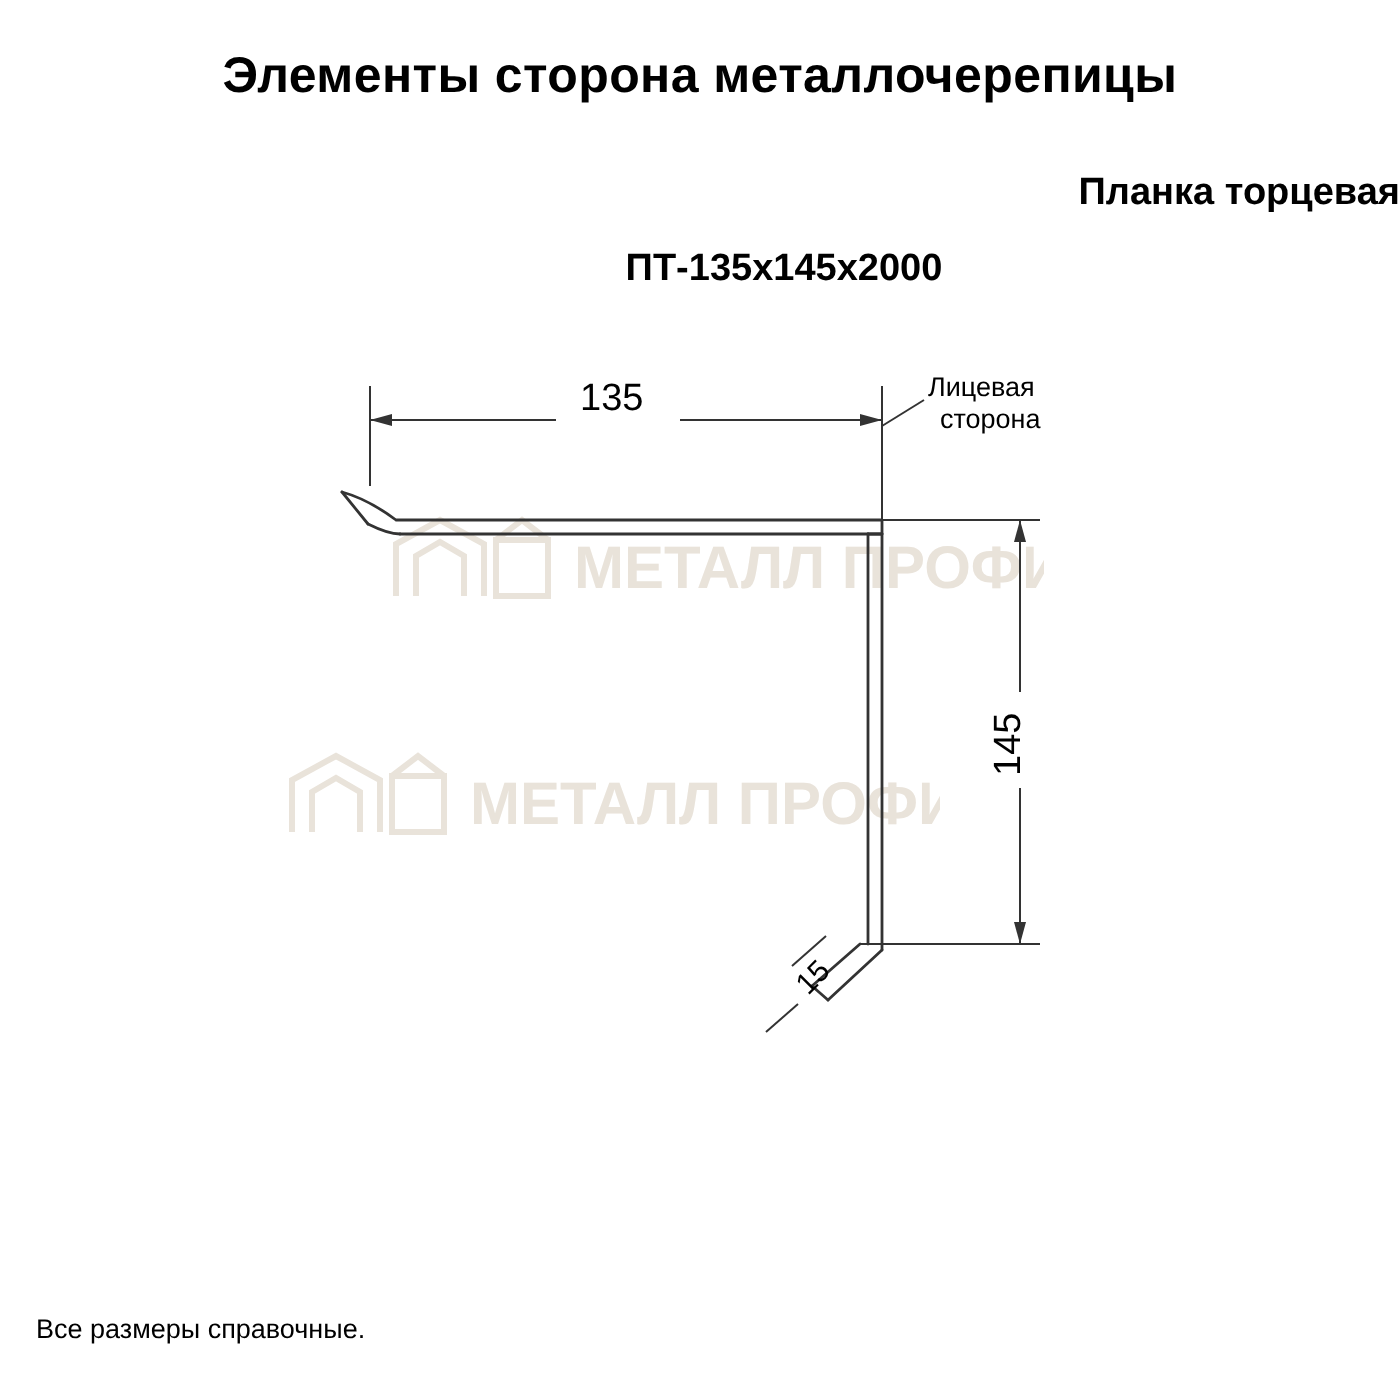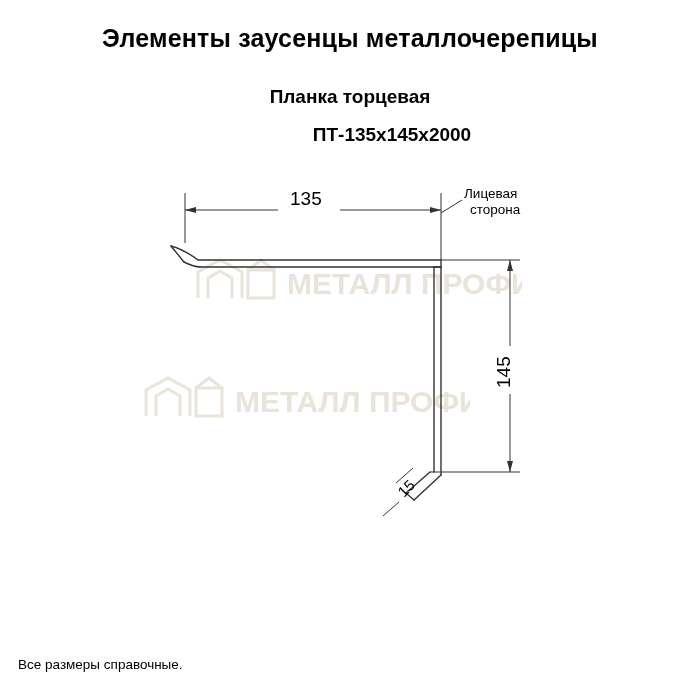--- a/index.html
+++ b/index.html
@@ -27,21 +27,21 @@
     text-align: center;
     font-size: 25px;
     font-weight: bold;
     letter-spacing: 0.2px;
   }
   .subtitle {
     position: absolute;
     top: 86px;
     left: 0;
     width: 700px;
-    text-align: center;
+    text-align: right;
     font-size: 19px;
     font-weight: bold;
   }
   .code {
     position: absolute;
     top: 124px;
     left: 0;
     width: 700px;
     text-align: center;
     font-size: 19px;
@@ -85,21 +85,21 @@
     font-family: "Liberation Sans", sans-serif;
     font-size: 15px;
     fill: #000000;
   }
 </style>
 </head>
 <body>
 
 <div class="page">
 
-  <div class="title">Элементы заусенцы металлочерепицы</div>
+  <div class="title">Элементы сторона металлочерепицы</div>
   <div class="subtitle">Планка торцевая</div>
   <div class="code">ПТ-135х145х2000</div>
 
   <div class="watermark wm1">
     <svg width="330" height="60" viewBox="0 0 330 60">
       <g fill="none" stroke="#e9e3da" stroke-width="3">
         <path d="M6 46 L6 20 L28 8 L50 20 L50 46"></path>
         <path d="M16 46 L16 26 L28 19 L40 26 L40 46"></path>
         <rect x="56" y="18" width="26" height="28"></rect>
         <path d="M56 18 L69 8 L82 18"></path>

